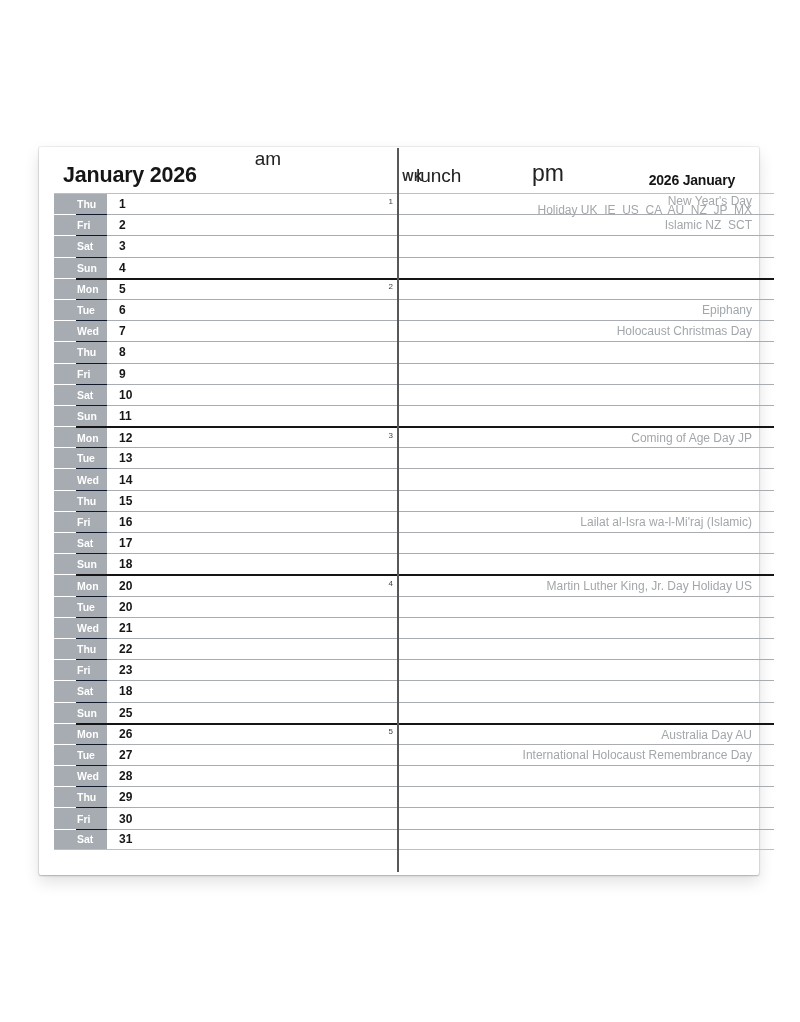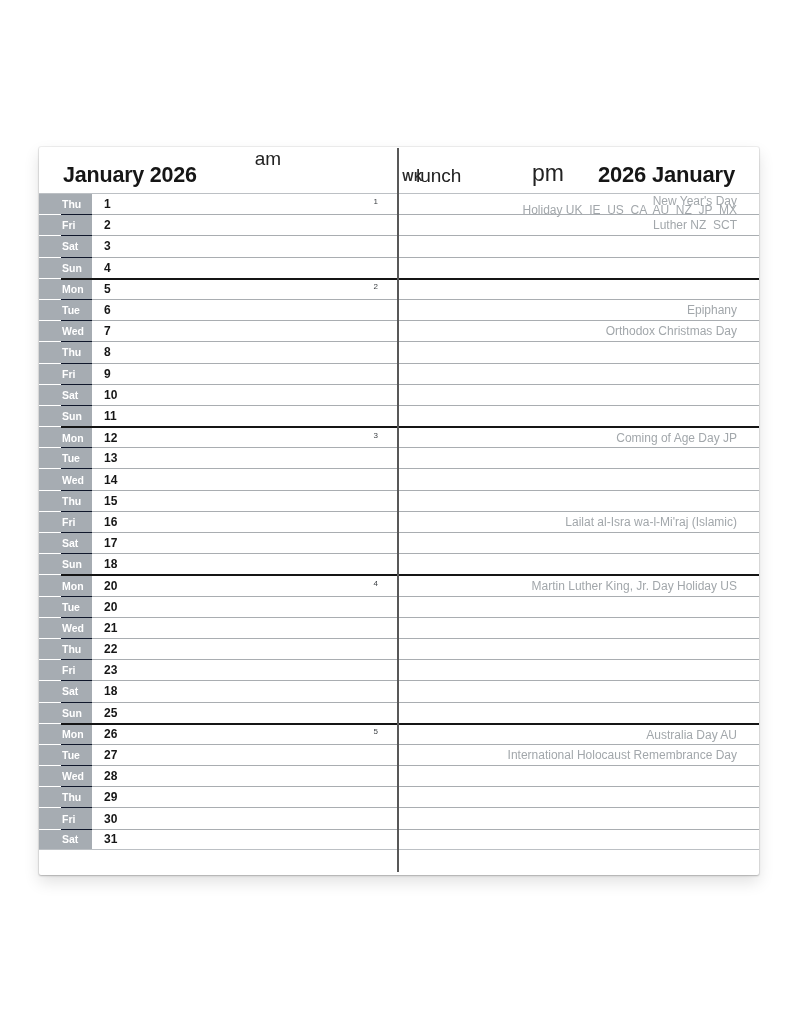--- a/index.html
+++ b/index.html
@@ -20,23 +20,23 @@
     box-shadow:0 0 0 1px rgba(0,0,0,0.05),0 1px 2px rgba(0,0,0,0.22),0 7px 16px rgba(0,0,0,0.12);
   }
   .fold{position:absolute;left:358px;top:1px;width:2px;height:724px;background:#585858;z-index:5;}
   
   .header{position:absolute;left:0;top:0;width:720px;height:46px;}
   .h-title-left{position:absolute;left:24px;bottom:5px;font-size:21.5px;font-weight:700;color:var(--ink);letter-spacing:-0.2px;}
   .h-am{position:absolute;left:229px;bottom:23px;transform:translateX(-50%);font-size:19px;color:#222;}
   .h-wk{position:absolute;right:336px;bottom:9px;font-size:12px;font-weight:700;color:#2c2c2c;letter-spacing:0.4px;}
   .h-lunch{position:absolute;left:377px;bottom:6px;font-size:19px;color:#222;}
   .h-pm{position:absolute;left:509px;bottom:6px;transform:translateX(-50%);font-size:23px;color:#222;}
-  .h-title-right{position:absolute;right:24px;bottom:5px;font-size:22px;font-weight:700;color:var(--ink);letter-spacing:-0.2px;}
+  .h-title-right{position:absolute;right:24px;bottom:5px;font-size:14px;font-weight:700;color:var(--ink);letter-spacing:-0.2px;}
   
-  .rows{position:absolute;left:0;top:46px;width:720px;height:657px;display:flex;flex-direction:column;}
+  .rows{position:absolute;left:15px;top:46px;width:720px;height:657px;display:flex;flex-direction:column;}
   .row{flex:1;display:flex;min-height:0;}
   .lp{width:360px;display:flex;}
   .rp{width:360px;border-top:1px solid var(--thin);position:relative;text-align:right;padding-right:22px;}
   .strip{width:22px;background:var(--gray);border-top:1px solid #fff;}
   .dow{width:31px;background:var(--gray);border-top:1px solid #0f172a;color:#fff;
        font-weight:700;font-size:10.5px;display:flex;align-items:center;padding-left:1px;}
   .cell{flex:1;border-top:1px solid var(--thin);position:relative;display:flex;align-items:center;}
   .date{margin-left:12px;font-weight:700;font-size:12px;color:var(--ink);}
   .wknum{position:absolute;right:21px;top:2.5px;font-size:8px;color:#3e4246;}
   .holiday{display:inline-block;font-size:12px;line-height:9.5px;color:var(--holiday);
@@ -84,21 +84,21 @@
         <div class="row">
     <div class="lp">
       <div class="strip"></div>
       <div class="dow">Fri</div>
       <div class="cell">
         <span class="date">2</span>
 
       </div>
     </div>
     <div class="rp">
-      <span class="holiday">Luther NZ  SCT</span>
+      <span class="holiday">Islamic NZ  SCT</span>
     </div>
   </div>
         <div class="row">
     <div class="lp">
       <div class="strip"></div>
       <div class="dow">Sat</div>
       <div class="cell">
         <span class="date">3</span>
 
       </div>
@@ -149,21 +149,21 @@
         <div class="row">
     <div class="lp">
       <div class="strip"></div>
       <div class="dow">Wed</div>
       <div class="cell">
         <span class="date">7</span>
 
       </div>
     </div>
     <div class="rp">
-      <span class="holiday">Orthodox Christmas Day</span>
+      <span class="holiday">Holocaust Christmas Day</span>
     </div>
   </div>
         <div class="row">
     <div class="lp">
       <div class="strip"></div>
       <div class="dow">Thu</div>
       <div class="cell">
         <span class="date">8</span>
 
       </div>

